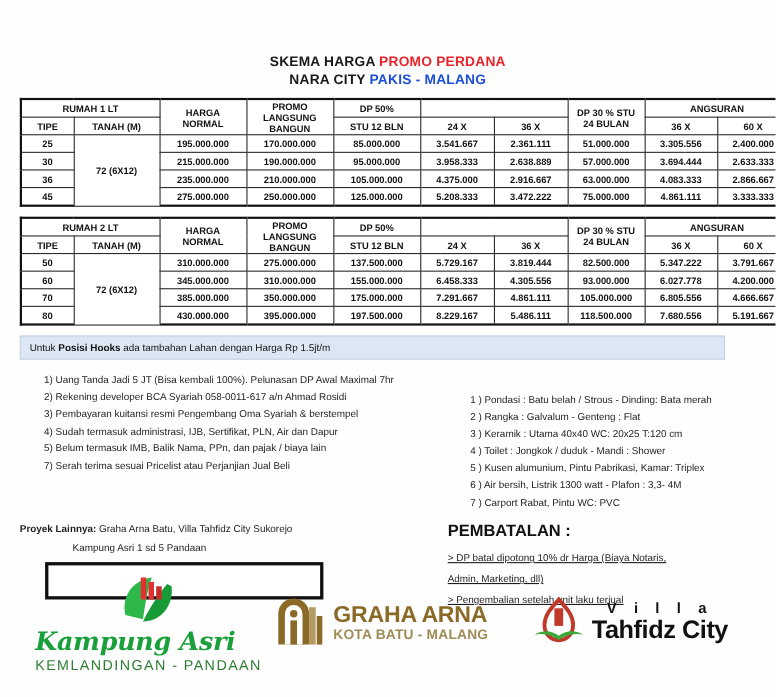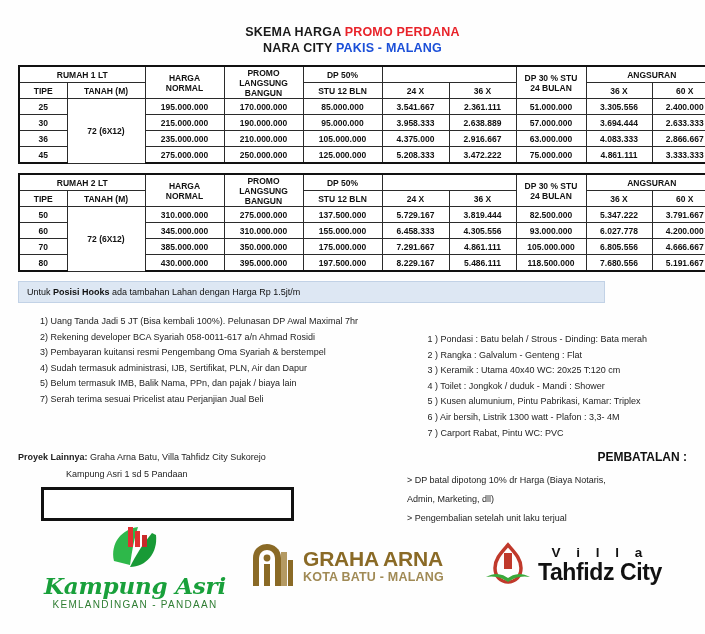--- a/index.html
+++ b/index.html
@@ -20,21 +20,21 @@
     height: 634px;
     position: relative;
     background: #fefefe;
     box-sizing: border-box;
     padding: 0 18px;
   }
 
   
   .title-block {
     text-align: center;
-    padding-top: 24px;
+    padding-top: 48px;
   }
   .title-line {
     font-size: 12.5px;
     font-weight: bold;
     letter-spacing: .2px;
     line-height: 16px;
     white-space: nowrap;
   }
   .t-dark { color: #1a1a1a; }
   .t-red  { color: #e8232a; }
@@ -89,21 +89,21 @@
   col.c-dp50   { width: 79px; }
   col.c-24     { width: 67px; }
   col.c-36     { width: 67px; }
   col.c-dp30   { width: 70px; }
   col.c-a36    { width: 66px; }
   col.c-a60    { width: 66px; }
 
   
   .note-bar {
     margin-top: 9px;
-    width: 587px;
+    width: 641px;
     background: #dde7f3;
     border: 1px solid #c2d2e6;
     box-sizing: border-box;
     font-size: 9px;
     color: #111;
     padding: 4px 8px 4px 8px;
     line-height: 12px;
   }
   .note-bar b { font-weight: bold; }
 
@@ -160,30 +160,30 @@
   .empty-box {
     margin-top: 6px;
     margin-left: 23px;
     width: 253px;
     height: 34px;
     border: 3px solid #111;
     background: #fff;
     box-sizing: border-box;
   }
   .pemb-title {
-    font-size: 12px;
+    font-size: 15px;
     font-weight: bold;
     color: #111;
     margin-bottom: 7px;
-    text-align: right;
   }
   .pemb-line {
     font-size: 9px;
     color: #1d1d1d;
     line-height: 19px;
+    text-decoration: underline;
   }
 
   
   .footer {
     position: absolute;
     left: 18px;
     top: 530px;
     width: 669px;
     height: 70px;
     display: flex;
@@ -199,21 +199,21 @@
   .lg1-name {
     font-family: "DejaVu Serif", serif;
     font-style: italic;
     font-weight: bold;
     font-size: 23px;
     color: #19a03b;
     line-height: 25px;
     letter-spacing: -.2px;
   }
   .lg1-sub {
-    font-size: 10px;
+    font-size: 13px;
     color: #2e7d32;
     letter-spacing: 1.3px;
     text-align: center;
     margin-top: 1px;
   }
 
   .lg2-mark { width: 52px; height: 48px; flex: 0 0 52px; }
   .lg2-txt { margin-left: 4px; }
   .lg2-villa {
     font-size: 13.5px;

